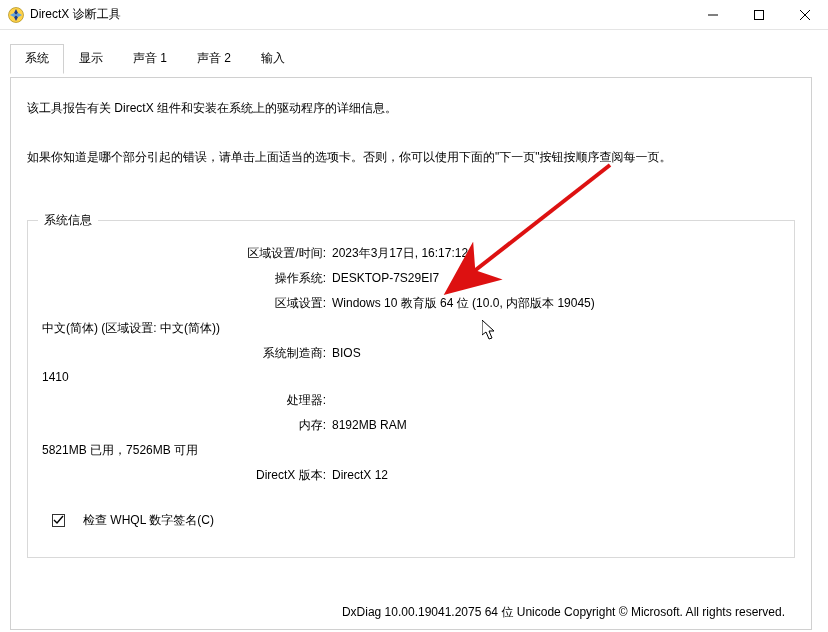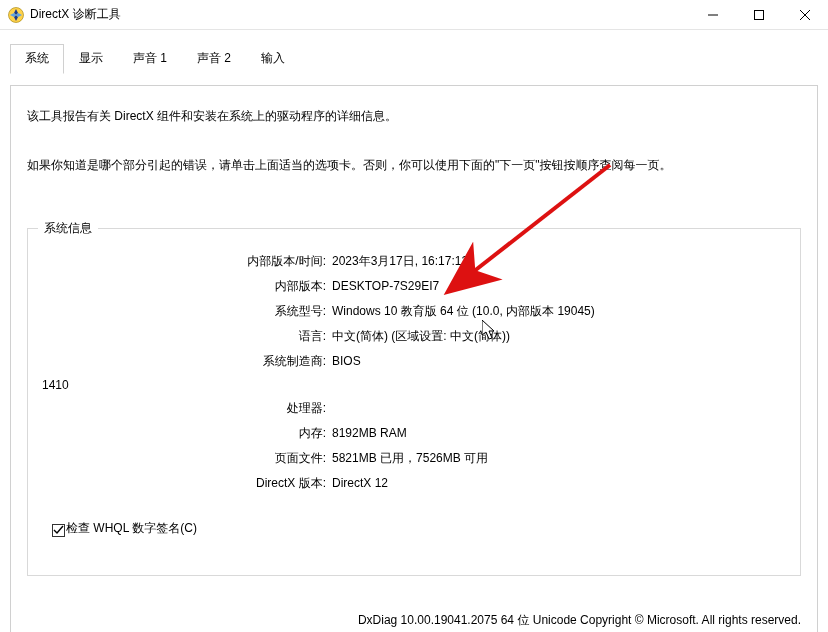--- a/index.html
+++ b/index.html
@@ -27,50 +27,50 @@
     }
     .app-title { font-size: 12px; }
     .win-controls { margin-left: auto; display: flex; }
     .win-btn {
       width: 46px; height: 30px;
       display: flex; align-items: center; justify-content: center;
       color: #000;
     }
     .tabs {
       display: flex;
-      margin: 14px 0 12px 10px;
+      margin: 14px 0 4px 10px;
       padding: 0;
       position: relative;
     }
     .tab {
       padding: 5px 14px 6px;
       font-size: 12px;
       border: 1px solid transparent;
       position: relative;
       cursor: default;
       background: #fff;
     }
     .tab.active {
       border: 1px solid #d0d0d0;
       border-bottom: 1px solid #fff;
       z-index: 2;
     }
     .tab-panel {
       border: 1px solid #d0d0d0;
-      margin: -1px 10px 0 10px;
+      margin: -1px 16px 0 10px;
       padding: 18px 14px 14px;
       position: relative;
       height: 553px;
     }
     .intro1 { margin: 4px 0 0 2px; }
     .intro2 { margin: 32px 0 0 2px; }
     .fieldset {
       border: 1px solid #d9d9d9;
       margin: 54px 2px 0 2px;
-      padding: 24px 14px 38px;
+      padding: 24px 14px 28px;
       position: relative;
     }
     .fieldset-legend {
       position: absolute;
       top: -9px; left: 10px;
       background: #fff;
       padding: 0 6px;
       font-size: 12px;
     }
     .info-row {
@@ -80,36 +80,36 @@
       font-size: 12px;
     }
     .info-label {
       width: 290px;
       text-align: right;
       padding-right: 6px;
     }
     .info-value { }
     .whql-row {
       display: flex;
-      align-items: flex-end;
+      align-items: center;
       margin-top: 28px;
       margin-left: 10px;
-      gap: 1px;
+      gap: 18px;
     }
     .checkbox {
       width: 13px; height: 13px;
       border: 1px solid #333;
       display: inline-flex;
       align-items: center; justify-content: center;
       font-size: 10px;
       line-height: 1;
     }
     .footer {
       position: absolute;
-      right: 16px;
+      right: 26px;
       bottom: 8px;
       font-size: 12px;
     }
     .arrow-overlay {
       position: absolute;
       pointer-events: none;
       z-index: 50;
     }
     .cursor-overlay {
       position: absolute;
@@ -159,51 +159,49 @@
 </div>
 
 <div class="tab-panel">
   <div class="intro1">该工具报告有关 DirectX 组件和安装在系统上的驱动程序的详细信息。</div>
   <div class="intro2">如果你知道是哪个部分引起的错误，请单击上面适当的选项卡。否则，你可以使用下面的"下一页"按钮按顺序查阅每一页。</div>
 
   <div class="fieldset">
     <div class="fieldset-legend">系统信息</div>
 
     <div class="info-row">
-      <div class="info-label">内部版本/时间:</div>
+      <div class="info-label">区域设置/时间:</div>
       <div class="info-value">2023年3月17日, 16:17:12</div>
     </div>
     <div class="info-row">
-      <div class="info-label">内部版本:</div>
+      <div class="info-label">操作系统:</div>
       <div class="info-value">DESKTOP-7S29EI7</div>
     </div>
     <div class="info-row">
-      <div class="info-label">系统型号:</div>
+      <div class="info-label">区域设置:</div>
       <div class="info-value">Windows 10 教育版 64 位 (10.0, 内部版本 19045)</div>
     </div>
     <div class="info-row">
-      <div class="info-label">语言:</div>
       <div class="info-value">中文(简体) (区域设置: 中文(简体))</div>
     </div>
     <div class="info-row">
       <div class="info-label">系统制造商:</div>
       <div class="info-value">BIOS</div>
     </div>
     <div class="info-row">
       <div class="info-value">1410</div>
     </div>
     <div class="info-row">
       <div class="info-label">处理器:</div>
     </div>
     <div class="info-row">
       <div class="info-label">内存:</div>
       <div class="info-value">8192MB RAM</div>
     </div>
     <div class="info-row">
-      <div class="info-label">页面文件:</div>
       <div class="info-value">5821MB 已用，7526MB 可用</div>
     </div>
     <div class="info-row">
       <div class="info-label">DirectX 版本:</div>
       <div class="info-value">DirectX 12</div>
     </div>
 
     <div class="whql-row">
       <span class="checkbox">
         <svg width="11" height="11" viewBox="0 0 11 11">

